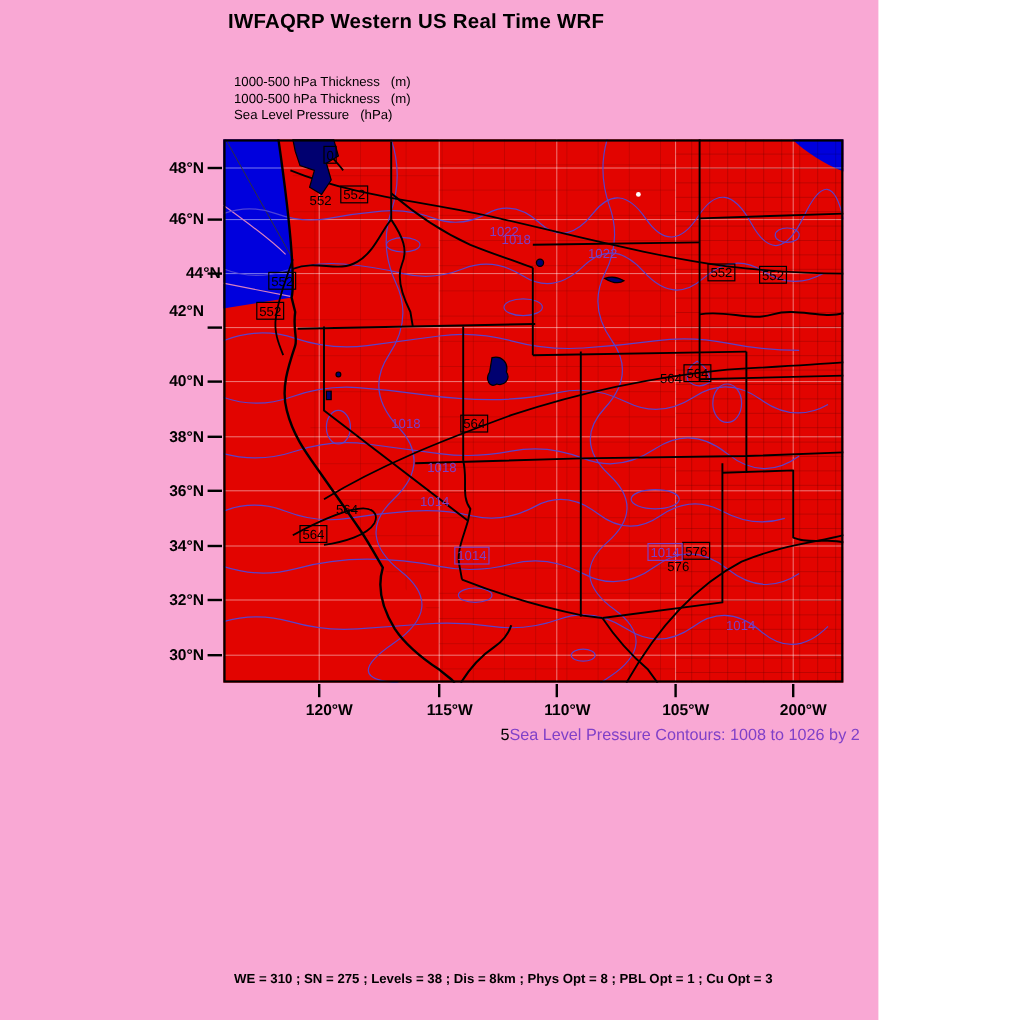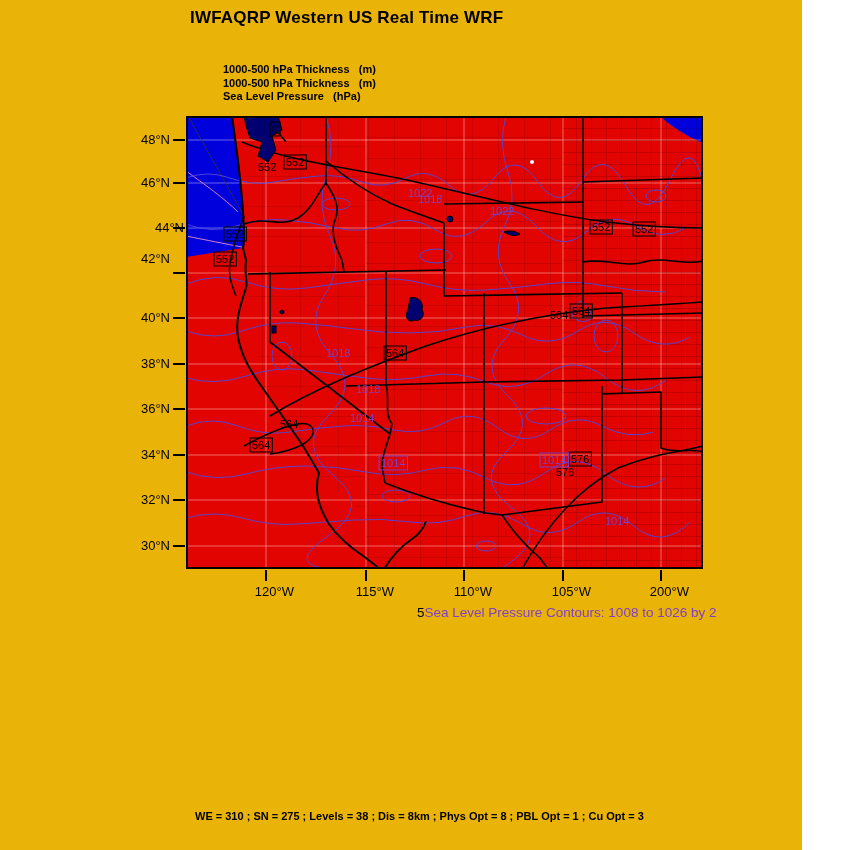--- a/index.html
+++ b/index.html
@@ -1,23 +1,23 @@
 <!DOCTYPE html>
 <html style="--red: #e20400; --ocean: #0000dd; --lake: #000070; --slp: #5246d6; --grat: rgba(255,255,255,0.5); --pink: #d880c0; --anno: #8040c8;"><head>
 <meta charset="utf-8">
 <style>
   html,body{margin:0;padding:0;background:#fff;}
-  #stage{position:relative;width:802px;height:850px;background:#eab308;overflow:hidden;
+  #stage{position:relative;width:732px;height:850px;background:#f9a8d4;overflow:hidden;
          font-family:"Liberation Sans","DejaVu Sans",sans-serif;color:#000;}
   .title{position:absolute;left:190px;top:8px;font-size:17px;font-weight:bold;letter-spacing:0.2px;}
   .initvalid{position:absolute;right:144px;top:10px;text-align:right;font-size:11px;font-weight:bold;line-height:14px;}
-  .legend{position:absolute;left:195px;top:63px;font-size:11px;line-height:13.5px;font-weight:bold;margin-left:28px;}
+  .legend{position:absolute;left:195px;top:63px;font-size:11px;line-height:13.5px;font-weight:normal;}
   #map-wrap{position:absolute;left:186px;top:116px;width:517px;height:453px;}
   #map-svg{display:block;}
-  .axes{position:absolute;left:0;top:0;width:850px;height:850px;pointer-events:none;}
+  .axes{position:absolute;left:0;top:0;width:850px;height:850px;pointer-events:none;font-weight:bold;}
   .lat-label{position:absolute;width:48px;text-align:right;font-size:13px;}
   .lat-tick{position:absolute;width:12px;height:2px;background:#000;}
   .lon-label{position:absolute;width:56px;text-align:right;font-size:13px;}
   .lon-tick{position:absolute;width:2px;height:11px;background:#000;}
   .annotation{position:absolute;left:417px;top:605px;font-size:13.5px;white-space:nowrap;}
   .annotation .prefix{color:#000;}
   .annotation .purple{color:var(--anno,#8040c8);margin-top:10px;}
   .footer{position:absolute;left:195px;top:810px;font-size:11px;font-weight:bold;line-height:13.5px;}
 </style>
 </head>

